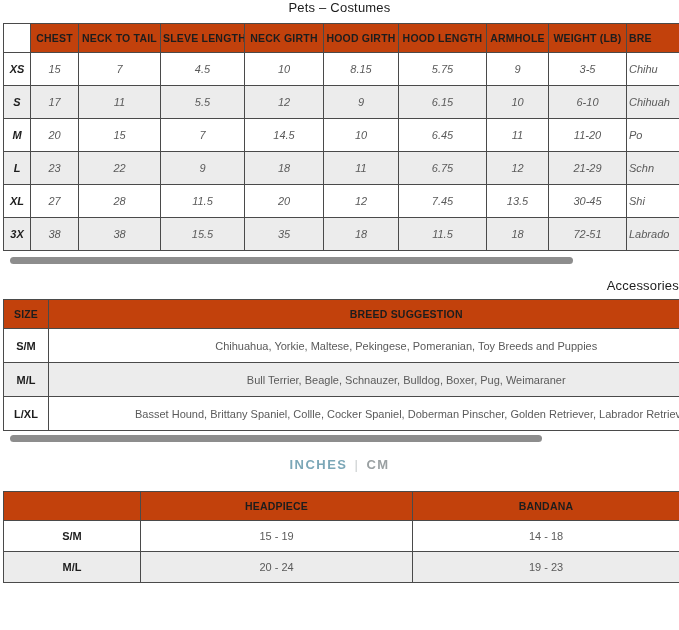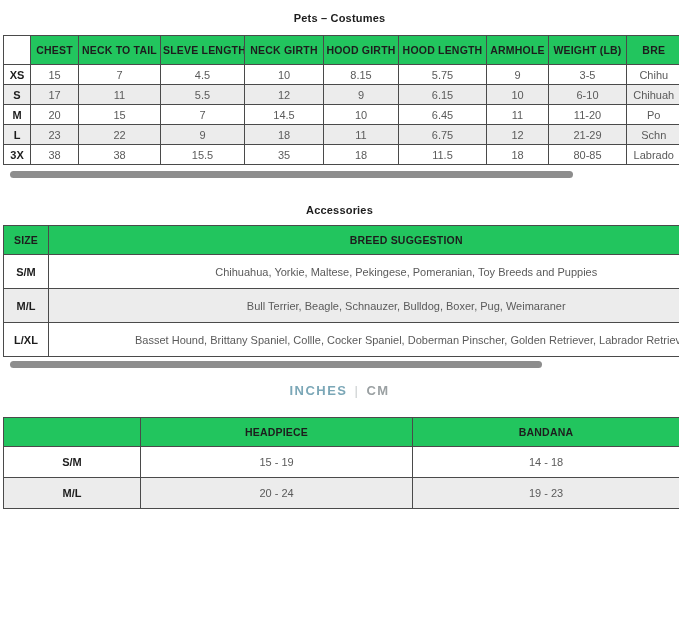--- a/index.html
+++ b/index.html
@@ -2,42 +2,42 @@
 <html><head>
 <meta charset="utf-8">
 <style>
   html,body{margin:0;padding:0;background:#fff;}
   body{
     width:679px;height:630px;overflow:hidden;
     font-family:"Liberation Sans",sans-serif;
     -webkit-font-smoothing:antialiased;
   }
   .section-title{
-    text-align:center;font-size:11px;font-weight:bold;color:#1c1c1c;
-    letter-spacing:.2px;padding-top:12px;height:17px;
+    text-align:center;font-size:13px;font-weight:normal;color:#1c1c1c;
+    letter-spacing:.2px;padding-top:0;height:17px;
   }
   .tbl-wrap{margin-left:3px;width:676px;overflow:hidden;}
   table{border-collapse:collapse;table-layout:fixed;}
   td,th{
     border:1px solid #4a4a4a;font-size:11px;color:#5a5a5a;
     text-align:center;padding:0 2px;overflow:hidden;white-space:nowrap;
   }
   thead th{
-    background:#22c55e;color:#1d1d1d;font-weight:bold;font-size:10.5px;
+    background:#c2410c;color:#1d1d1d;font-weight:bold;font-size:10.5px;
     letter-spacing:.2px;height:28px;
   }
   tbody th.size{color:#1d1d1d;font-weight:bold;font-size:11px;}
   
   #costumes-table{width:676px;}
-  #costumes-table tbody tr{height:20px;}
+  #costumes-table tbody tr{height:33px;font-style:italic;}
   #costumes-table thead th.corner{background:#fff;}
   #costumes-table tbody tr:nth-child(even) td,
   #costumes-table tbody tr:nth-child(even) th{background:#ececec;}
   #costumes-table td.breed,#costumes-table th.breed-h{
-    text-align:center;padding-right:1px;border-right:none;
+    text-align:left;padding-right:1px;border-right:none;
   }
   
   #accessories-table{width:676px;}
   #accessories-table tbody tr{height:34px;}
   #accessories-table tbody tr:nth-child(even) td,
   #accessories-table tbody tr:nth-child(even) th{background:#ececec;}
   #accessories-table td.breeds,#accessories-table th.breeds-h{
     padding-left:86px;border-right:none;
   }
   
@@ -52,21 +52,21 @@
   #scrollbar-costumes{width:563px;margin-top:6px;}
   #scrollbar-accessories{width:532px;margin-top:4px;}
   
   .unit-toggle{
     text-align:center;margin-top:15px;height:18px;
     font-size:13px;letter-spacing:1.5px;font-weight:bold;
   }
   .unit-inches{color:#7ba7b7;cursor:pointer;}
   .unit-sep{color:#c9cdce;font-weight:normal;padding:0 7px;}
   .unit-cm{color:#9aa0a2;cursor:pointer;}
-  .mt-title2{margin-top:14px;}
+  .mt-title2{margin-top:14px;text-align:right;}
   .mt-table2{margin-top:4px;}
   .mt-table3{margin-top:16px;}
   .mt-table1{margin-top:6px;}
 </style>
 </head>
 <body>
 
 <div class="section-title">Pets – Costumes</div>
 
 <div class="tbl-wrap mt-table1">
@@ -140,29 +140,41 @@
         <td>22</td>
         <td>9</td>
         <td>18</td>
         <td>11</td>
         <td>6.75</td>
         <td>12</td>
         <td>21-29</td>
         <td class="breed">Schn</td>
       </tr>
       <tr>
+        <th class="size">XL</th>
+        <td>27</td>
+        <td>28</td>
+        <td>11.5</td>
+        <td>20</td>
+        <td>12</td>
+        <td>7.45</td>
+        <td>13.5</td>
+        <td>30-45</td>
+        <td class="breed">Shi</td>
+      </tr>
+      <tr>
         <th class="size">3X</th>
         <td>38</td>
         <td>38</td>
         <td>15.5</td>
         <td>35</td>
         <td>18</td>
         <td>11.5</td>
         <td>18</td>
-        <td>80-85</td>
+        <td>72-51</td>
         <td class="breed">Labrado</td>
       </tr>
     </tbody>
   </table>
 </div>
 <div id="scrollbar-costumes" class="h-scrollbar"></div>
 
 <div class="section-title mt-title2">Accessories</div>
 
 <div class="tbl-wrap mt-table2">

